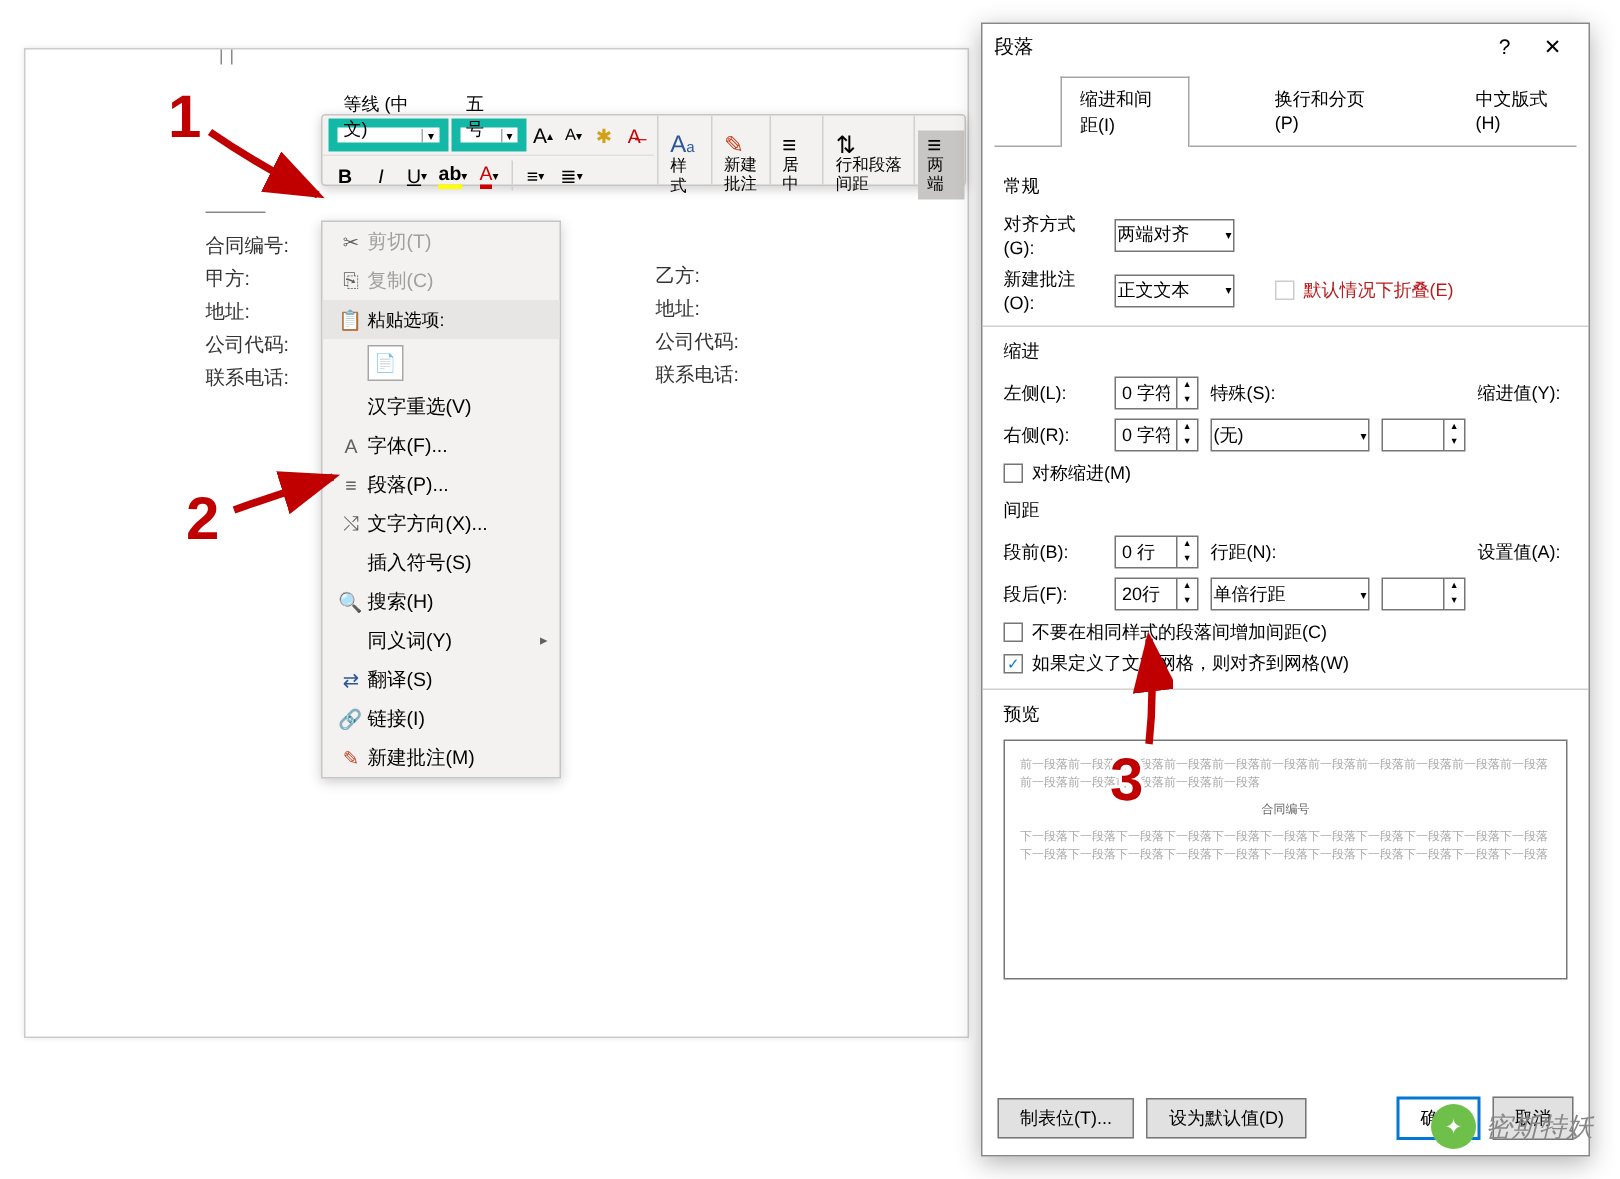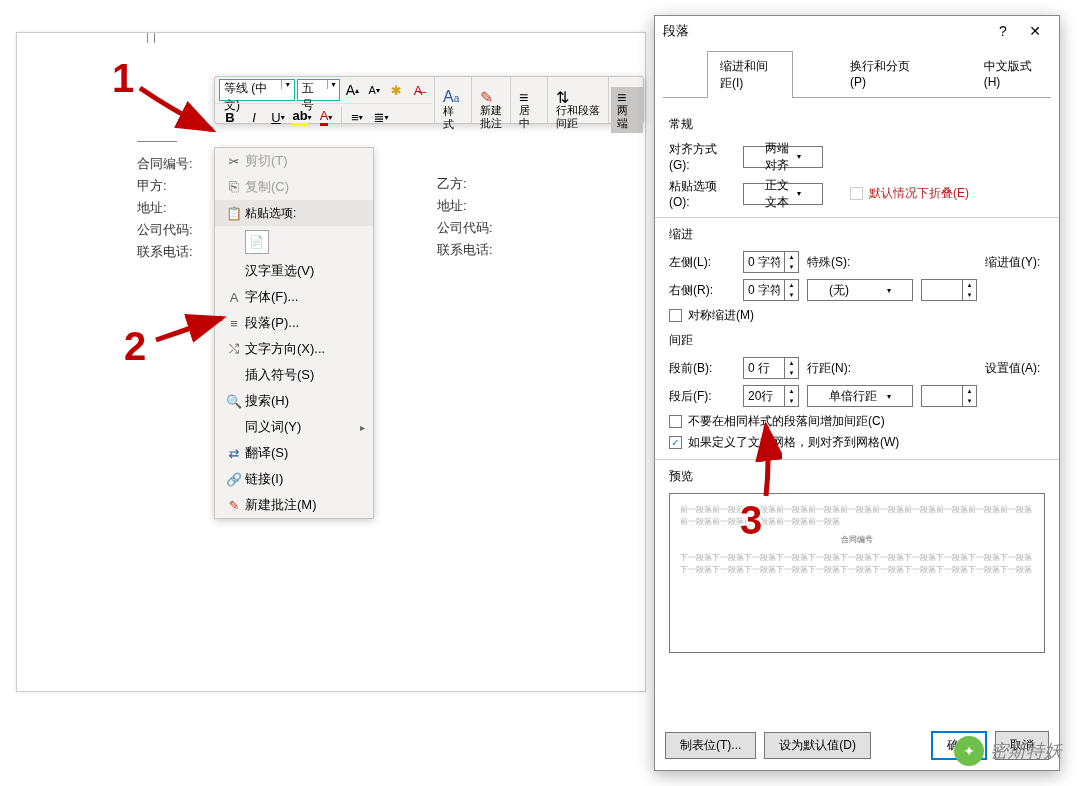--- a/index.html
+++ b/index.html
@@ -9,21 +9,21 @@
 .doc-area { position: absolute; left: 16px; top: 32px; width: 630px; height: 660px; background: #fff; border: 1px solid #ccc; box-shadow: 0 0 4px rgba(0,0,0,0.1); }
 .doc-content { position: absolute; left: 120px; top: 120px; font-size: 13px; line-height: 22px; color: #333; }
 .doc-content-right { position: absolute; left: 420px; top: 140px; font-size: 13px; line-height: 22px; color: #333; }
 .ruler-tick { position: absolute; left: 130px; top: 0; width: 8px; height: 10px; border-left: 1px solid #888; border-right: 1px solid #888; }
 .break-line { position: absolute; left: 120px; top: 108px; width: 40px; height: 1px; border-bottom: 1px solid #888; }
 
 
 .mini-toolbar { position: absolute; left: 214px; top: 76px; width: 430px; background: #f3f2f1; border: 1px solid #c8c6c4; border-radius: 3px; box-shadow: 0 2px 8px rgba(0,0,0,0.2); }
 .tb-row { display: flex; align-items: center; padding: 2px 4px; gap: 2px; }
 .tb-row.bot { border-top: 1px solid #e1dfdd; }
-.tb-combo { display: flex; align-items: flex-start; border: 1px solid #14b8a6; background: #fff; height: 22px; font-size: 12px; }
+.tb-combo { display: flex; align-items: flex-end; border: 6px solid #14b8a6; background: #fff; height: 22px; font-size: 12px; }
 .tb-combo .txt { padding: 0 4px; }
 .tb-combo .dd { width: 14px; text-align: center; border-left: 1px solid #a6a6a6; font-size: 8px; }
 .tb-btn { width: 22px; height: 22px; display: flex; align-items: center; justify-content: center; font-size: 13px; }
 .tb-sep { width: 1px; height: 20px; background: #d0d0d0; margin: 0 2px; }
 .tb-stack { display: flex; flex-direction: column; align-items: flex-start; justify-content: center; padding: 0 6px; font-size: 11px; line-height: 13px; height: 46px; margin-top: 10px; }
 .tb-section { display: flex; align-items: stretch; }
 
 
 .ctx-menu { position: absolute; left: 214px; top: 147px; width: 160px; background: #f3f2f1; border: 1px solid #c8c6c4; box-shadow: 0 2px 8px rgba(0,0,0,0.2); font-size: 13px; }
 .ctx-item { display: flex; align-items: center; height: 26px; padding: 0 8px 0 8px; }
@@ -41,21 +41,21 @@
 .dlg-title .name { flex: 1; }
 .dlg-title .btn { width: 32px; text-align: center; font-size: 14px; }
 .dlg-tabs { display: flex; border-bottom: 1px solid #a6a6a6; margin: 4px 8px 0 8px; }
 .dlg-tab { padding: 6px 12px; font-size: 12px; border: 1px solid transparent; border-bottom: none; position: relative; top: 1px; margin-left: 44px; }
 .dlg-tab.active { border-color: #a6a6a6; background: #fff; }
 .dlg-body { flex: 1; padding: 10px 14px; font-size: 12px; overflow: hidden; }
 .dlg-section-title { margin: 8px 0 8px 0; }
 .dlg-row { display: flex; align-items: center; margin: 6px 0; gap: 8px; }
 .dlg-row .lbl { width: 66px; }
 .dlg-row .lbl-r { width: 60px; }
-.dlg-input { border: 1px solid #767676; height: 22px; padding: 0 21px; font-size: 12px; background: #fff; }
+.dlg-input { border: 1px solid #767676; height: 22px; padding: 0 1px; font-size: 12px; background: #fff; }
 .dlg-input.dd { display: flex; align-items: center; justify-content: space-between; }
 .dlg-input .caret { font-size: 8px; }
 .dlg-spin { display: flex; border: 1px solid #767676; height: 22px; }
 .dlg-spin input { border: none; width: 40px; padding: 0 4px; font-size: 12px; }
 .dlg-spin .btns { display: flex; flex-direction: column; width: 14px; border-left: 1px solid #767676; }
 .dlg-spin .btns span { flex: 1; font-size: 7px; text-align: center; line-height: 9px; }
 .dlg-check { display: flex; align-items: center; gap: 6px; margin: 4px 0; }
 .dlg-check .box { width: 13px; height: 13px; border: 1px solid #767676; display: flex; align-items: center; justify-content: center; font-size: 10px; color: #0078d4; }
 .dlg-preview { border: 1px solid #767676; background: #fff; height: 160px; margin-top: 4px; padding: 10px; font-size: 8px; color: #aaa; line-height: 12px; overflow: hidden; word-break: break-all; }
 .dlg-footer { display: flex; align-items: center; justify-content: flex-end; padding: 10px; gap: 8px; border-top: 0; }
@@ -240,21 +240,21 @@
   <div class="dlg-body">
     <div class="dlg-section-title">常规</div>
     <div class="dlg-row">
       <span class="lbl">对齐方式(G):</span>
       <div class="dlg-input dd" style="width:80px;">
           <span>两端对齐</span>
           <span class="caret">▾</span>
         </div>
     </div>
     <div class="dlg-row">
-      <span class="lbl">粘贴选项(O):</span>
+      <span class="lbl">新建批注(O):</span>
       <div class="dlg-input dd" style="width:80px;">
           <span>正文文本</span>
           <span class="caret">▾</span>
         </div>
       <div class="dlg-check" style="color:#b91c1c;margin-left:19px;">
           <span class="box" style="border-color:#ccc;"></span>
           <span>默认情况下折叠(E)</span>
         </div>
     </div>
 

